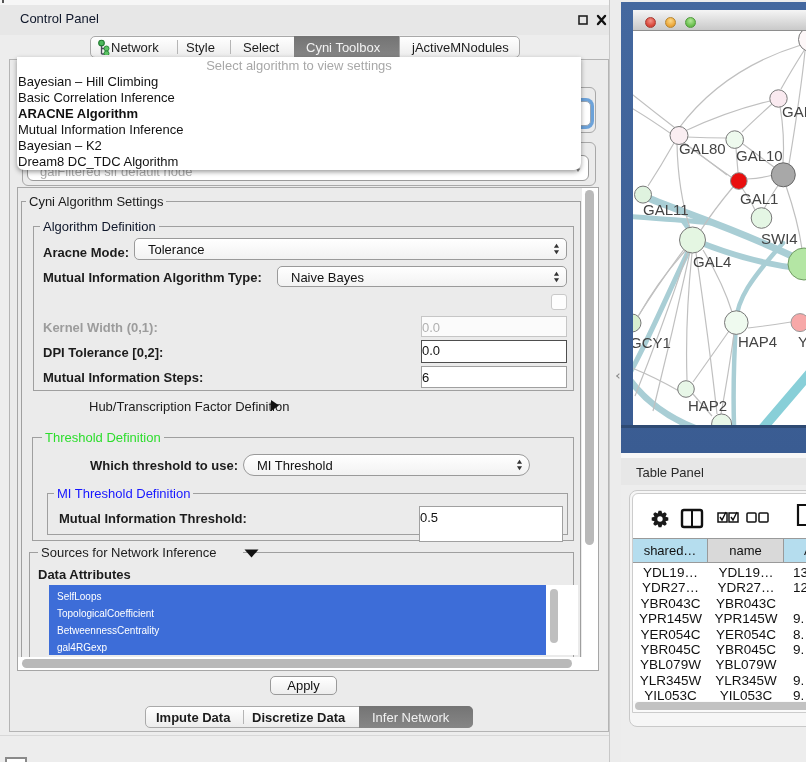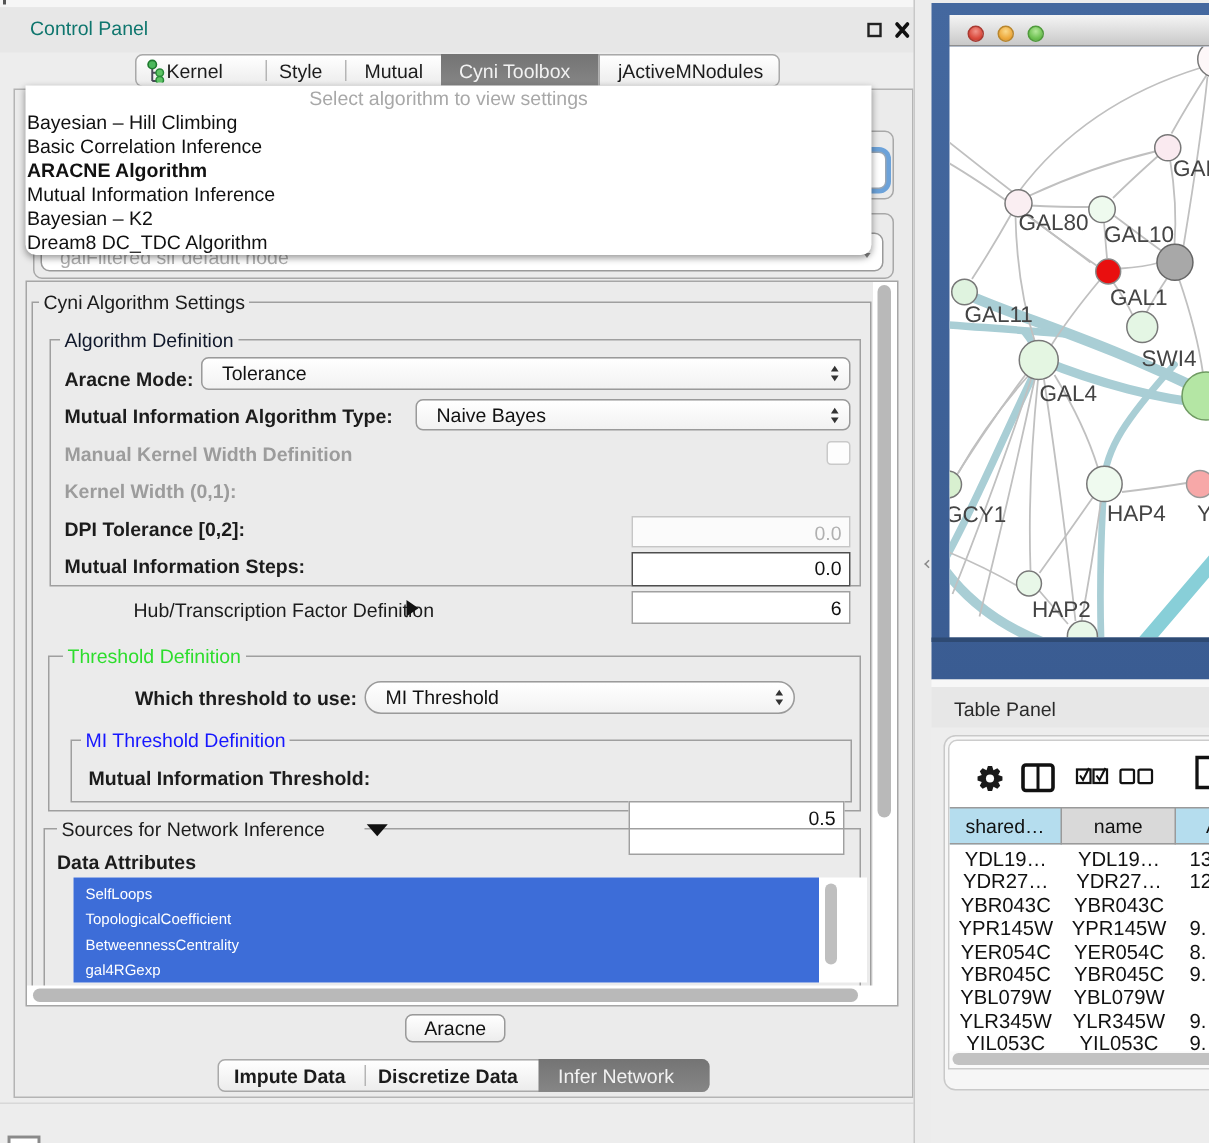--- a/index.html
+++ b/index.html
@@ -6,56 +6,56 @@
        font-family:"Liberation Sans",sans-serif;background:#ededed;}
   .abs{position:absolute;}
   .lbl{font-size:13px;color:#1c1c1c;white-space:nowrap;}
   .bold{font-weight:bold;}
   .combo{position:absolute;background:linear-gradient(#ffffff,#f2f2f2);
          border:1px solid #9a9a9a;border-radius:5px;box-sizing:border-box;}
   .combo .ctext{position:absolute;left:13px;top:50%;transform:translateY(-50%);
          font-size:13px;color:#111;white-space:nowrap;}
   .spin{position:absolute;right:6px;top:50%;transform:translateY(-50%);width:7px;height:12px;}
   .field{position:absolute;background:#fff;border:1px solid #a0a0a0;box-sizing:border-box;
-         font-size:13px;color:#111;text-align:right;padding:0 5px 0 0;line-height:21px;margin-top:28px;}
+         font-size:13px;color:#111;padding:0 5px 0 0;line-height:21px;}
   .gbox{position:absolute;border:1px solid #9f9f9f;box-sizing:border-box;}
   .gtitle{position:absolute;top:-8px;background:#ebebeb;padding:0 3px;font-size:13px;white-space:nowrap;}
 </style></head>
 <body>
 
 <div class="abs" style="left:0;top:0;width:612px;height:762px;background:#ededed;"></div>
 
 <div class="abs" style="left:0;top:0;width:612px;height:5px;background:#f6f6f6;border-bottom:1px solid #dcdcdc;"></div>
 <div class="abs" style="left:2px;top:0;width:2px;height:3px;background:#555;"></div>
 
 <div class="abs" style="left:0;top:5px;width:612px;height:30px;background:#e7e7e7;"></div>
-<div class="abs lbl" style="left:20px;top:11px;color:#0f766e;">Control Panel</div>
+<div class="abs lbl" style="left:20px;top:11px;color:#0f172a;">Control Panel</div>
 
 <svg class="abs" style="left:576px;top:13px;" width="34" height="14" viewBox="0 0 34 14">
   <rect x="3" y="3" width="8" height="8" fill="none" stroke="#222" stroke-width="1.6"></rect>
   <path d="M22 3 L29 11 M29 3 L22 11" stroke="#111" stroke-width="2.4" stroke-linecap="round"></path>
 </svg>
 
 <div class="abs" style="left:9px;top:59px;width:600px;height:673px;background:#ebebeb;border:1px solid #b4b4b4;box-sizing:border-box;"></div>
 <div class="abs" style="left:0;top:735px;width:612px;height:1px;background:#d8d8d8;"></div>
 
 <div class="abs" style="left:90px;top:36px;width:430px;height:22px;background:linear-gradient(#ffffff,#ececec);border:1px solid #a9a9a9;border-radius:5px;box-sizing:border-box;"></div>
 <div class="abs" style="left:177px;top:40px;width:1px;height:14px;background:#b5b5b5;"></div>
 <div class="abs" style="left:230px;top:40px;width:1px;height:14px;background:#b5b5b5;"></div>
 <div class="abs" style="left:294px;top:36px;width:105px;height:22px;background:linear-gradient(#747474,#868686);"></div>
 <div class="abs" style="left:399px;top:36px;width:1px;height:22px;background:#a9a9a9;"></div>
 <svg class="abs" style="left:96px;top:38px;" width="14" height="17" viewBox="0 0 14 17">
   <path d="M5.5 6 L5.5 16 M5.5 10.5 L10 10.5 M5.5 16 L10 16" stroke="#4a4a5a" stroke-width="1.3" fill="none"></path>
   <circle cx="5.5" cy="5" r="2.8" fill="#4cb85c" stroke="#1f7a2f" stroke-width="1.1"></circle>
   <circle cx="10.5" cy="10.5" r="2.5" fill="#5dc465" stroke="#2a8a3a" stroke-width="1"></circle>
   <circle cx="10.5" cy="15.5" r="2.5" fill="#5dc465" stroke="#2a8a3a" stroke-width="1"></circle>
 </svg>
-<div class="abs lbl" style="left:111px;top:40px;">Kernel</div>
+<div class="abs lbl" style="left:111px;top:40px;">Network</div>
 <div class="abs lbl" style="left:186px;top:40px;">Style</div>
-<div class="abs lbl" style="left:243px;top:40px;">Mutual</div>
+<div class="abs lbl" style="left:243px;top:40px;">Select</div>
 <div class="abs lbl" style="left:306px;top:40px;color:#f2f2f2;">Cyni Toolbox</div>
 <div class="abs lbl" style="left:412px;top:40px;">jActiveMNodules</div>
 
 <div class="abs" style="left:22px;top:87px;width:572px;height:44px;border:1px solid #a8a8a8;border-radius:6px;"></div>
 <div class="abs" style="left:30px;top:101px;width:559px;height:23px;background:#fff;border:1px solid #98a6b5;border-radius:5px;box-shadow:0 0 0 3px rgba(86,149,214,0.85);"></div>
 <div class="abs" style="left:22px;top:142px;width:572px;height:42px;border:1px solid #a8a8a8;border-radius:6px;"></div>
 <div class="abs" style="left:27px;top:155px;width:560px;height:24px;background:#fff;border:1px solid #9a9a9a;border-radius:6px;"></div>
 <div class="abs" style="left:40px;top:164px;font-size:13px;color:#ababab;">galFiltered sif default node</div>
 <svg class="abs" style="left:575px;top:161px" width="6" height="12" viewBox="0 0 6 12">
   <path d="M3 1 L5.4 4.4 L0.6 4.4 Z" fill="#888"></path>
@@ -80,21 +80,20 @@
       </svg>
   </div>
   <div class="abs lbl bold" style="left:25px;top:82px;">Mutual Information Algorithm Type:</div>
   <div class="combo" style="left:259px;top:78px;width:290px;height:21px;">
     <span class="ctext">Naive Bayes</span>
     <svg class="spin" viewBox="0 0 8 14" width="8" height="14">
         <path d="M4 1 L7 5.5 L1 5.5 Z" fill="#333"></path>
         <path d="M4 13 L7 8.5 L1 8.5 Z" fill="#333"></path>
       </svg>
   </div>
-  <div class="abs lbl bold" style="left:25px;top:107px;color:#9c9c9c;">Manual Kernel Width Definition</div>
   <div class="abs" style="left:533px;top:106px;width:14px;height:14px;background:#fdfdfd;border:1px solid #c9c9c9;border-radius:3px;"></div>
   <div class="abs lbl bold" style="left:25px;top:132px;color:#9c9c9c;">Kernel Width (0,1):</div>
   <div class="field" style="left:403px;top:128px;width:146px;height:21px;border-color:#c6c6c6;background:#fbfbfb;color:#b0b0b0;">0.0</div>
   <div class="abs lbl bold" style="left:25px;top:157px;">DPI Tolerance [0,2]:</div>
   <div class="field" style="left:403px;top:152px;width:146px;height:23px;border:1.5px solid #4e4e4e;line-height:20px;">0.0</div>
   <div class="abs lbl bold" style="left:25px;top:182px;">Mutual Information Steps:</div>
   <div class="field" style="left:403px;top:178px;width:146px;height:22px;">6</div>
 
   <div class="abs lbl" style="left:25px;top:211px;margin-left:46px;">Hub/Transcription Factor Definition</div>
   <svg class="abs" style="left:252px;top:211px" width="10" height="13" viewBox="0 0 10 13">
@@ -132,21 +131,21 @@
   <div class="abs" style="left:39px;top:400px;font-size:10px;color:#fff;line-height:17px;">SelfLoops<br>TopologicalCoefficient<br>BetweennessCentrality<br>gal4RGexp</div>
   <div class="abs" style="left:532px;top:401px;width:8px;height:54px;background:#bfbfbf;border-radius:4px;"></div>
 
   <div class="abs" style="left:564px;top:0;width:16px;height:470px;background:#fff;"></div>
   <div class="abs" style="left:566.5px;top:2px;width:9px;height:355px;background:#b9b9b9;border-radius:5px;"></div>
 
   <div class="abs" style="left:0;top:469px;width:581px;height:14px;background:#fff;"></div>
   <div class="abs" style="left:4px;top:471px;width:550px;height:9px;background:#b9b9b9;border-radius:5px;"></div>
 </div>
 
-<div class="abs" style="left:270px;top:676px;width:67px;height:19px;background:linear-gradient(#ffffff,#ededed);border:1px solid #9a9a9a;border-radius:5px;box-sizing:border-box;text-align:center;font-size:13px;line-height:17px;color:#111;">Aracne</div>
+<div class="abs" style="left:270px;top:676px;width:67px;height:19px;background:linear-gradient(#ffffff,#ededed);border:1px solid #9a9a9a;border-radius:5px;box-sizing:border-box;text-align:center;font-size:13px;line-height:17px;color:#111;">Apply</div>
 
 <div class="abs" style="left:145px;top:706px;width:328px;height:22px;background:linear-gradient(#ffffff,#ececec);border:1px solid #a9a9a9;border-radius:5px;box-sizing:border-box;"></div>
 <div class="abs" style="left:243px;top:710px;width:1px;height:14px;background:#b5b5b5;"></div>
 <div class="abs" style="left:359px;top:706px;width:114px;height:22px;background:linear-gradient(#747474,#868686);border-radius:0 5px 5px 0;"></div>
 <div class="abs lbl bold" style="left:156px;top:710px;">Impute Data</div>
 <div class="abs lbl bold" style="left:252px;top:710px;">Discretize Data</div>
 <div class="abs lbl" style="left:372px;top:710px;color:#f2f2f2;">Infer Network</div>
 
 <div class="abs" style="left:5px;top:757px;width:18px;height:10px;background:#fff;border:2px solid #8a8a8a;"></div>
 

